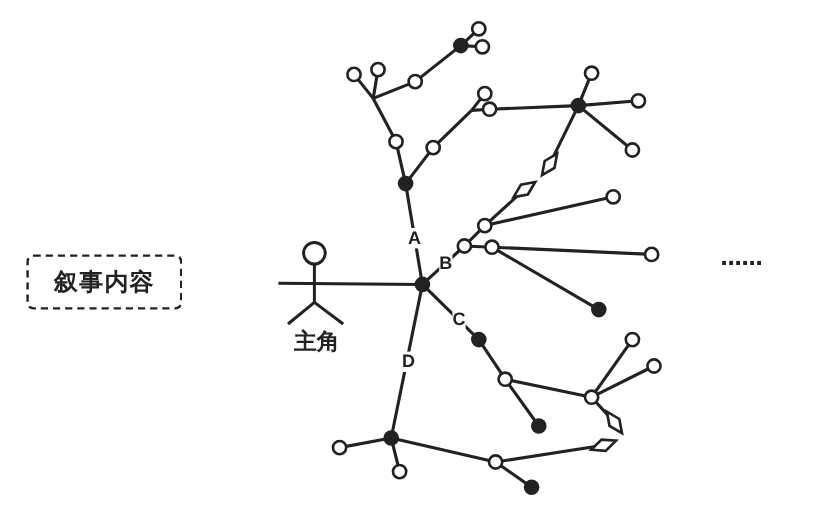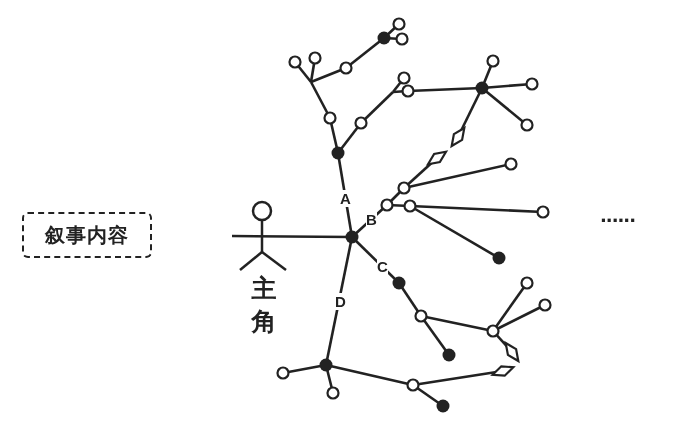--- a/index.html
+++ b/index.html
@@ -6,21 +6,21 @@
   body { width: 700px; height: 443px; position: relative; overflow: hidden; font-family: "DejaVu Sans", sans-serif; }
   #canvas { position: absolute; left: 0; top: 0; }
   .label-box {
     position: absolute; left: 22px; top: 212px; width: 130px; height: 46px;
     border: 2.5px dashed #222; border-radius: 6px; box-sizing: border-box;
     display: flex; align-items: center; justify-content: center;
     font-size: 20px; font-weight: bold; color: #222; letter-spacing: 1px; font-family: Liberation Mono, monospace;
   }
   .actor-label {
     position: absolute; left: 240px; top: 272px; width: 48px; text-align: center;
-    font-size: 25px; font-weight: bold; color: #222;
+    font-size: 19px; font-weight: bold; color: #222;
   }
   .edge-label {
     position: absolute; font-size: 15px; font-weight: bold; color: #222;
     font-family: "Liberation Sans", sans-serif;
   }
   .ellipsis {
     position: absolute; left: 600px; top: 205px; font-size: 18px; font-weight: bold; color: #222; letter-spacing: -1px;
   }
 </style>
 </head>

